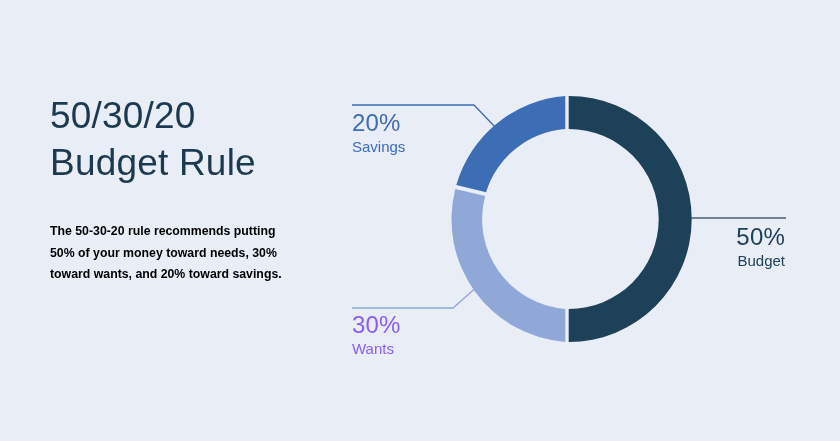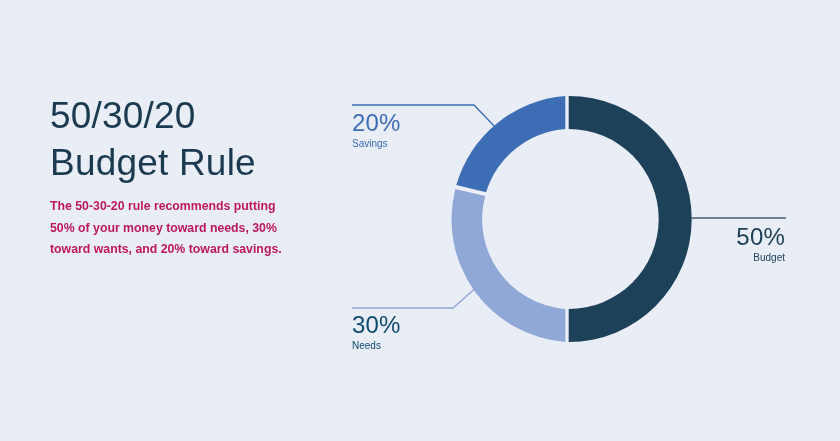--- a/index.html
+++ b/index.html
@@ -31,25 +31,25 @@
   #page-title {
     font-size: 37px;
     line-height: 1.28;
     font-weight: 300;
     letter-spacing: 0.2px;
     color: #1b3a50;
     margin: 0;
     white-space: pre-line;
   }
   #description {
-    margin: 9px 0 0 0;
+    margin: 34px 0 0 0;
     font-size: 12.3px;
     line-height: 1.78;
     font-weight: 700;
-    color: #be185d;
+    color: #000000;
     width: 240px;
   }
 
   
   #chart-area {
     position: absolute;
     left: 0;
     top: 0;
     width: 840px;
     height: 441px;
@@ -65,21 +65,21 @@
     position: absolute;
   }
   .callout .pct {
     font-size: 24px;
     font-weight: 400;
     line-height: 1.12;
     letter-spacing: 0.2px;
     display: block;
   }
   .callout .name {
-    font-size: 10px;
+    font-size: 15px;
     font-weight: 400;
     line-height: 1.3;
     display: block;
   }
 
   #callout-needs {
     right: 55px;
     top: 224px;
     text-align: right;
   }
@@ -93,21 +93,21 @@
   }
   #callout-savings .pct,
   #callout-savings .name { color: #3c6db5; }
 
   #callout-wants {
     left: 352px;
     top: 312px;
     text-align: left;
   }
   #callout-wants .pct,
-  #callout-wants .name { color: #0c4a6e; }
+  #callout-wants .name { color: #8b5cf6; }
 </style>
 </head>
 <body>
 
 <div id="infographic">
 
   <div id="text-panel">
     <h1 id="page-title">50/30/20
 Budget Rule</h1>
     <p id="description">The 50-30-20 rule recommends putting 50% of your money toward needs, 30% toward wants, and 20% toward savings.</p>
@@ -147,17 +147,17 @@
       <span class="name">Budget</span>
     </div>
 
     <div class="callout" id="callout-savings">
       <span class="pct">20%</span>
       <span class="name">Savings</span>
     </div>
 
     <div class="callout" id="callout-wants">
       <span class="pct">30%</span>
-      <span class="name">Needs</span>
+      <span class="name">Wants</span>
     </div>
 
   </div>
 </div>
 
 </body></html>

